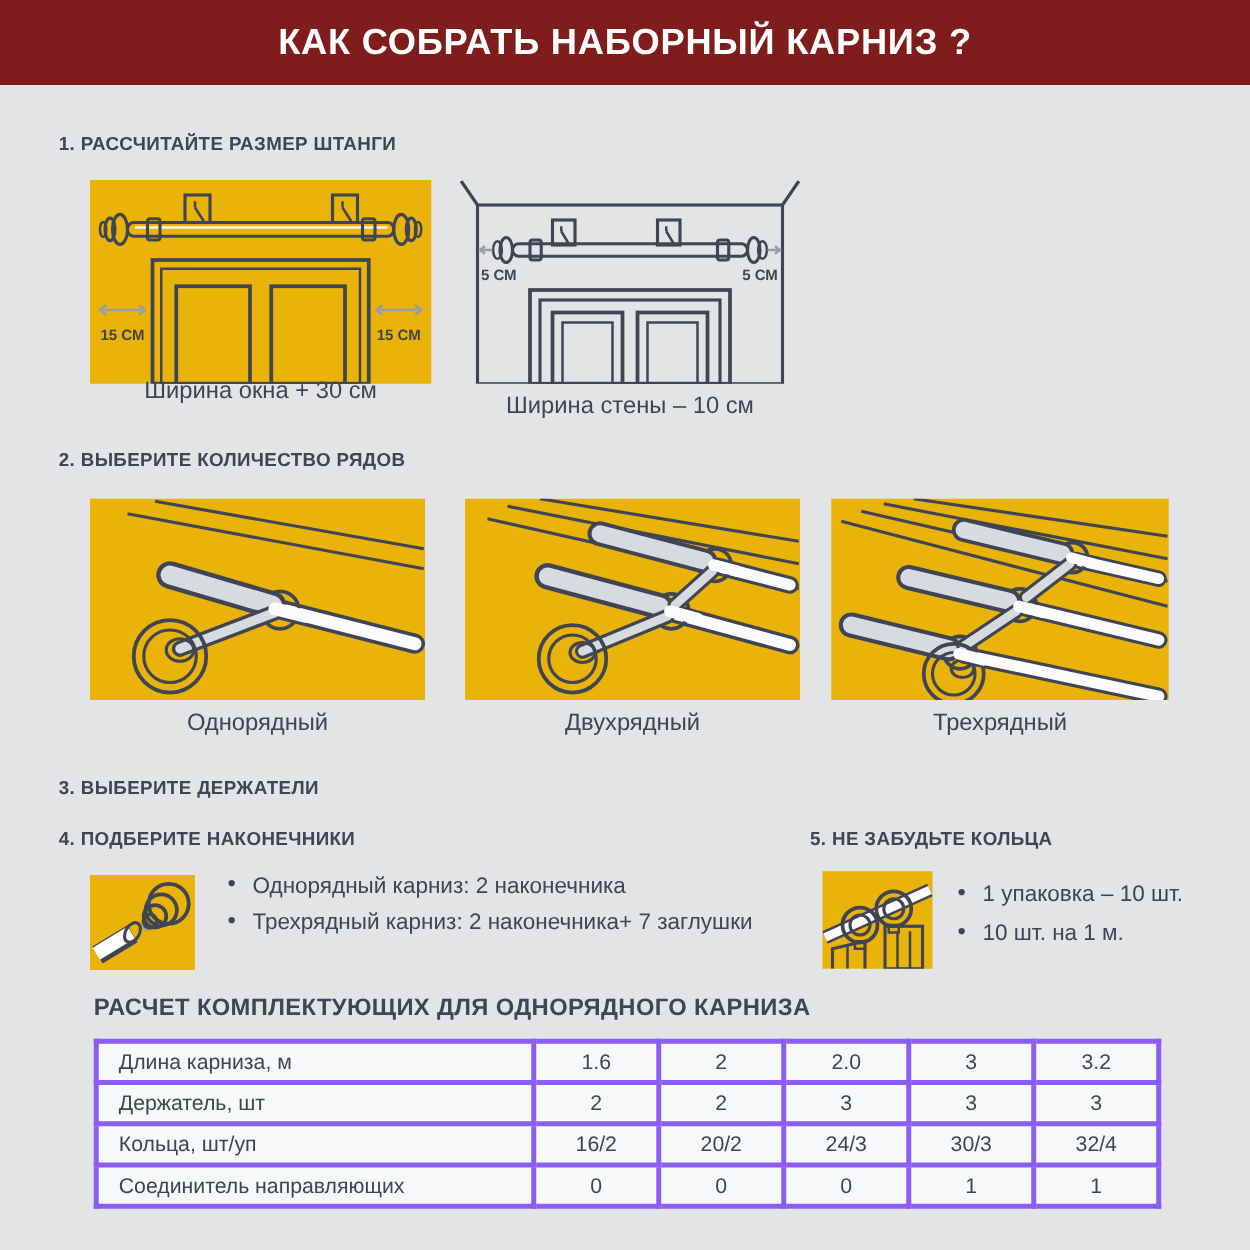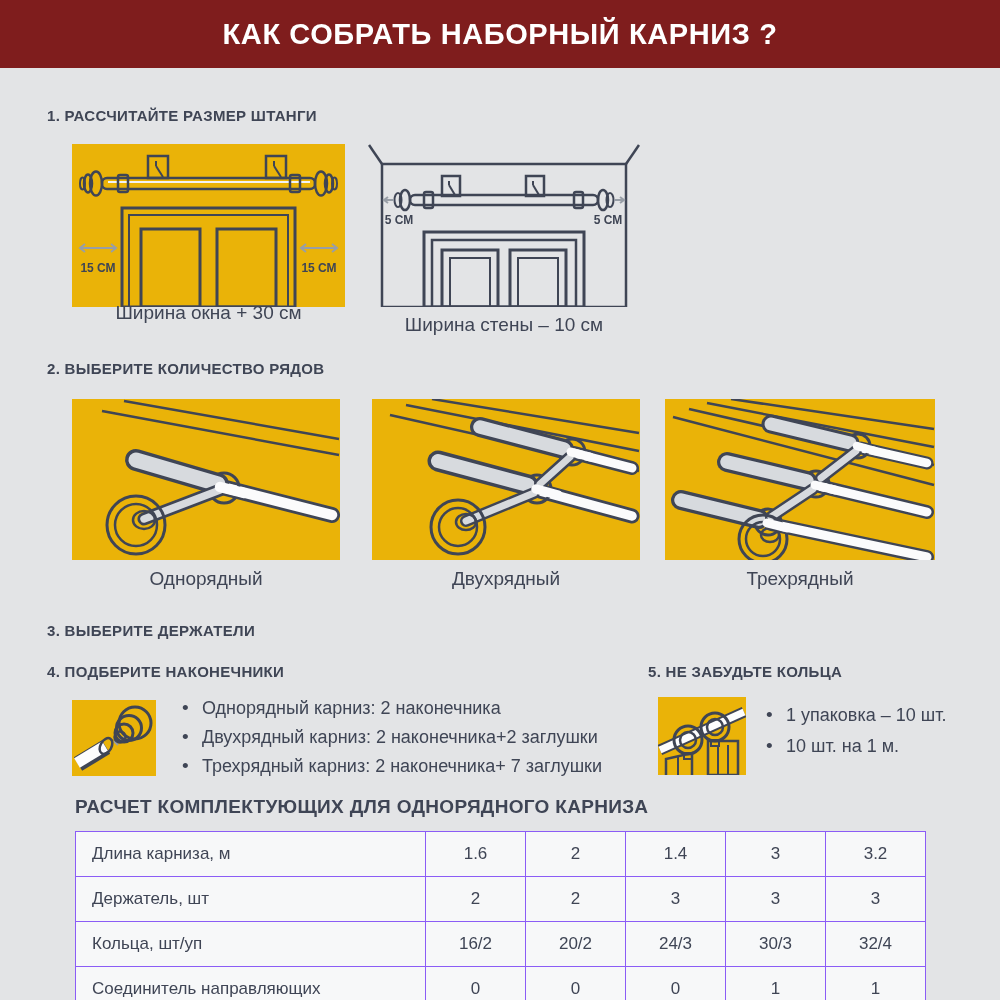--- a/index.html
+++ b/index.html
@@ -23,22 +23,22 @@
 
   ul.bullets { position:absolute; list-style:none; }
   ul.bullets li { position:relative; padding-left:26px; font-size:18px; color:#3f4555; }
   ul.bullets li::before { content:"•"; position:absolute; left:6px; top:-1px; font-size:19px; color:#3f4555; }
   .b4 li { line-height:29px; }
   .b5 li { line-height:31px; }
 
   .calc-title { position:absolute; font-size:19px; font-weight:bold; letter-spacing:0.3px; }
   table.calc { position:absolute; left:75px; top:831px; width:850px; border-collapse:collapse;
                background:#f7f8f9; table-layout:fixed; }
-  table.calc td { border:1px solid #8b5cf6; height:33px; font-size:17px; color:#3f4555;
-                  text-align:center; padding:12px; }
+  table.calc td { border:4px solid #8b5cf6; height:33px; font-size:17px; color:#3f4555;
+                  text-align:center; padding:0; }
   table.calc td.lbl { width:350px; text-align:left; padding-left:16px; }
   table.calc td.val { width:100px; }
 </style>
 </head>
 <body>
 
 <div class="canvas">
 
   <div class="header">
     <h1>КАК СОБРАТЬ НАБОРНЫЙ КАРНИЗ ?</h1>
@@ -249,21 +249,20 @@
       </g>
       <circle cx="63" cy="23" r="16" fill="#fdfdfe" class="ink" stroke-width="3"></circle>
       <circle cx="57" cy="28" r="12.5" fill="#fdfdfe" class="ink" stroke-width="3"></circle>
       <circle cx="52" cy="33" r="9" fill="#fdfdfe" class="ink" stroke-width="3"></circle>
       <circle cx="48" cy="37" r="5.5" fill="#fdfdfe" class="ink" stroke-width="2.5"></circle>
     </svg>
   </div>
 
   <ul class="bullets b4" style="left:176px; top:694px; width:460px;">
     <li>Однорядный карниз: 2 наконечника</li>
-    <li>Двухрядный карниз: 2 наконечника+2 заглушки</li>
     <li>Трехрядный карниз: 2 наконечника+ 7 заглушки</li>
   </ul>
 
   <div class="sec-title" style="left:648px; top:663px;">5. НЕ ЗАБУДЬТЕ КОЛЬЦА</div>
 
   <div class="figbox" style="left:658px; top:697px; width:88px; height:78px;">
     <svg viewBox="0 0 88 78">
 
       <rect x="50" y="44" width="30" height="34" fill="#fdfdfe" class="ink" stroke-width="2.5"></rect>
       <line x1="60" y1="48" x2="60" y2="78" class="ink" stroke-width="2"></line>
@@ -289,21 +288,21 @@
   </ul>
 
   <div class="calc-title" style="left:75px; top:796px;">РАСЧЕТ КОМПЛЕКТУЮЩИХ ДЛЯ ОДНОРЯДНОГО КАРНИЗА</div>
 
   <table class="calc">
     <tbody>
       <tr>
         <td class="lbl">Длина карниза, м</td>
         <td class="val">1.6</td>
         <td class="val">2</td>
-        <td class="val">1.4</td>
+        <td class="val">2.0</td>
         <td class="val">3</td>
         <td class="val">3.2</td>
       </tr>
       <tr>
         <td class="lbl">Держатель, шт</td>
         <td class="val">2</td>
         <td class="val">2</td>
         <td class="val">3</td>
         <td class="val">3</td>
         <td class="val">3</td>

